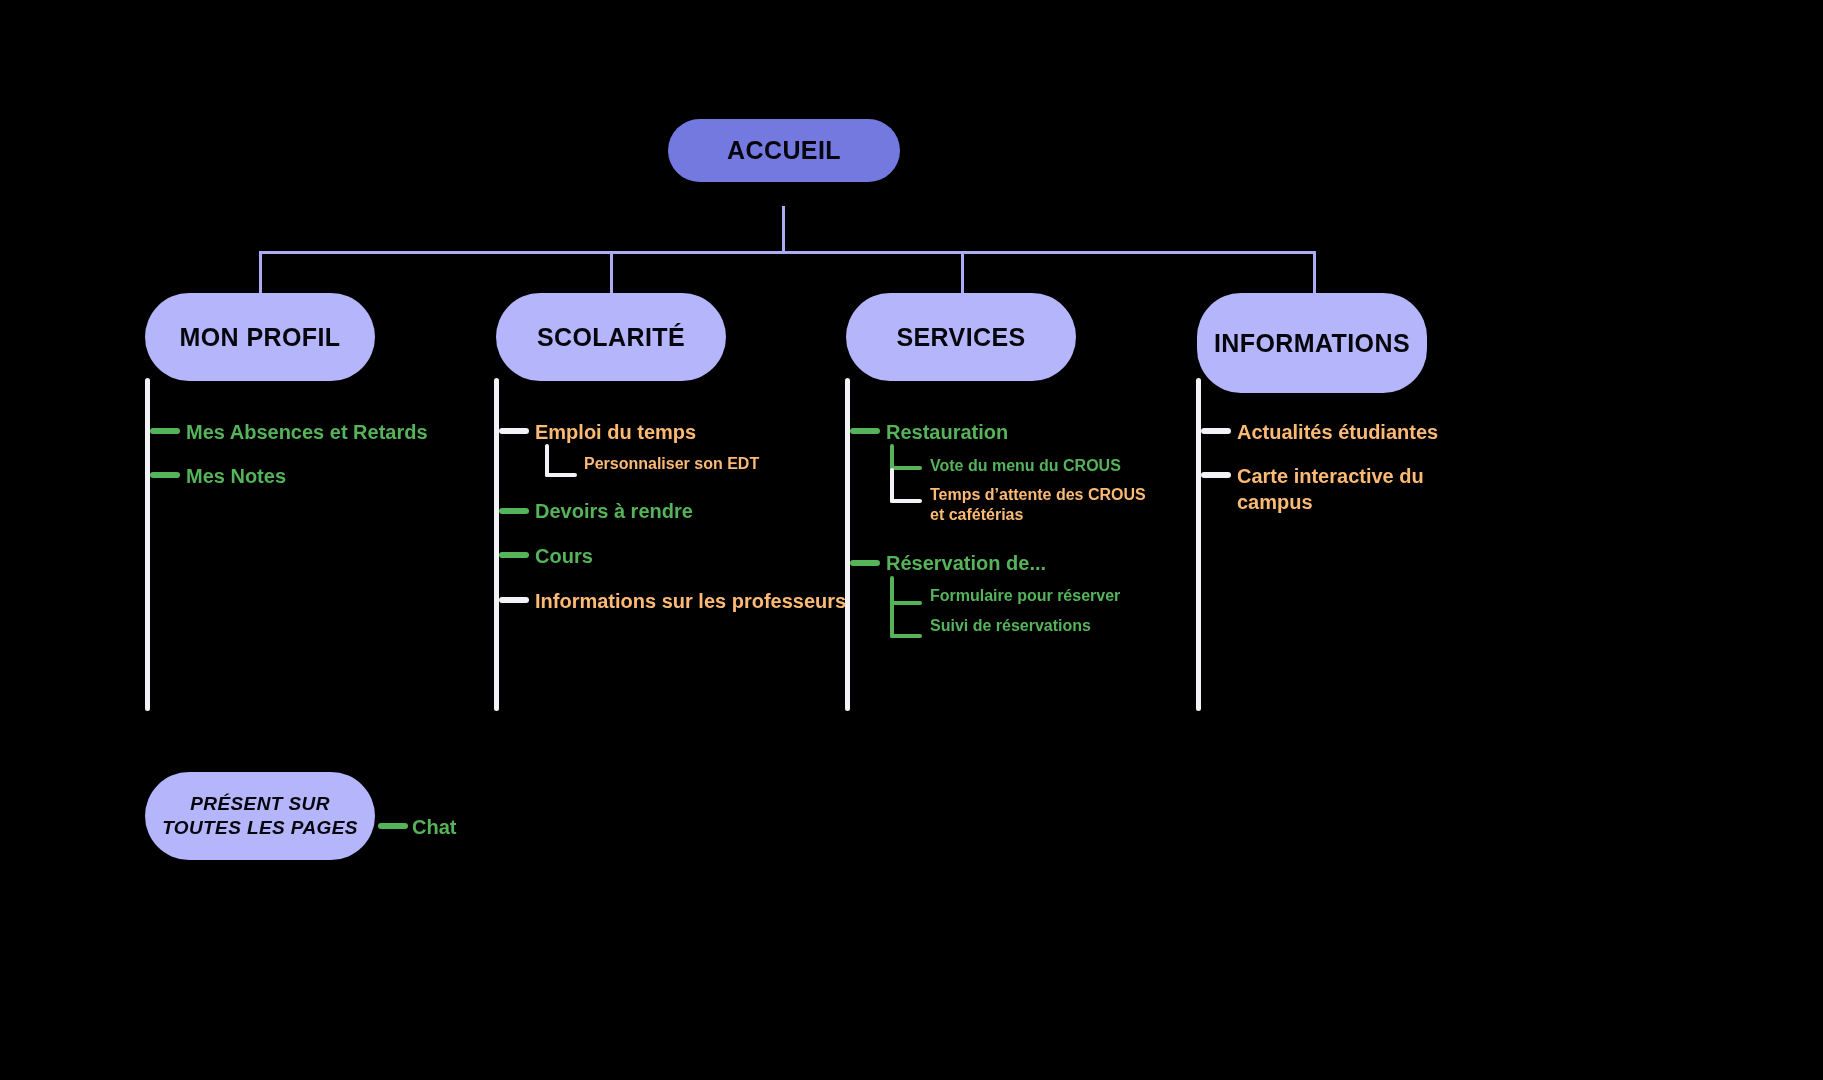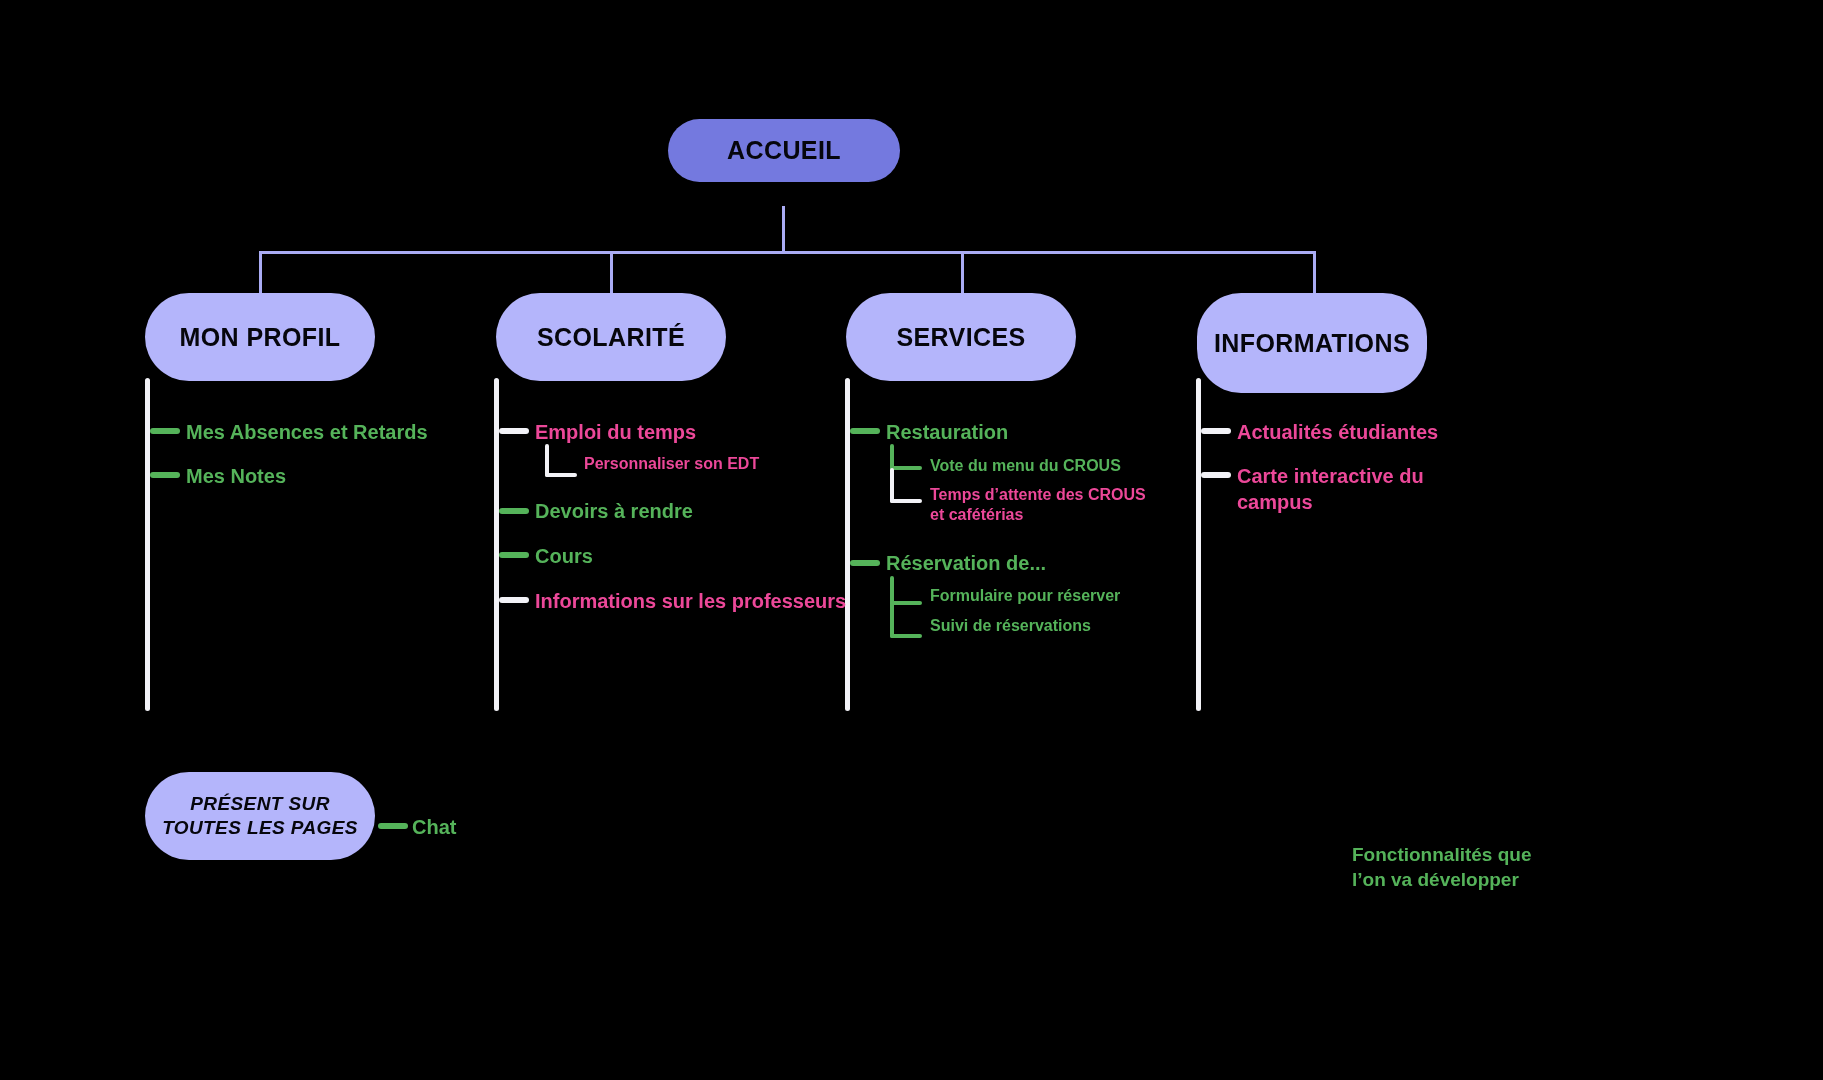--- a/index.html
+++ b/index.html
@@ -100,21 +100,21 @@
   
   .leaf {
     position: absolute;
     font-size: 20px;
     font-weight: bold;
     line-height: 1.28;
     white-space: pre-line;
     z-index: 4;
   }
   .leaf.t-green { color: #55b35a; }
-  .leaf.t-white { color: #ec4899; }
+  .leaf.t-white { color: #fdba74; }
   .leaf.sub { font-size: 16px; }
 
   .legend-note {
     position: absolute;
     font-size: 19px;
     font-weight: bold;
     line-height: 1.3;
     color: #55b35a;
     white-space: pre-line;
     text-align: left;
@@ -207,16 +207,14 @@
   <div class="leaf t-white" style="left:1237px; top:464px;">Carte interactive du
 campus</div>
 
   <div class="node node-legend" style="left:145px; top:772px; width:230px; height:88px;font-style:italic;">
     <span style="white-space:pre-line;">PRÉSENT SUR
 TOUTES LES PAGES</span>
   </div>
   <div class="stub c-green" style="left:378px; top:823px; width:30px;"></div>
   <div class="leaf t-green" style="left:412px; top:815px;">Chat</div>
 
-  <div class="legend-note" style="left:1352px; top:843px; width:220px;">Fonctionnalités que
-l’on va développer</div>
 
 </div>
 
 </body></html>

